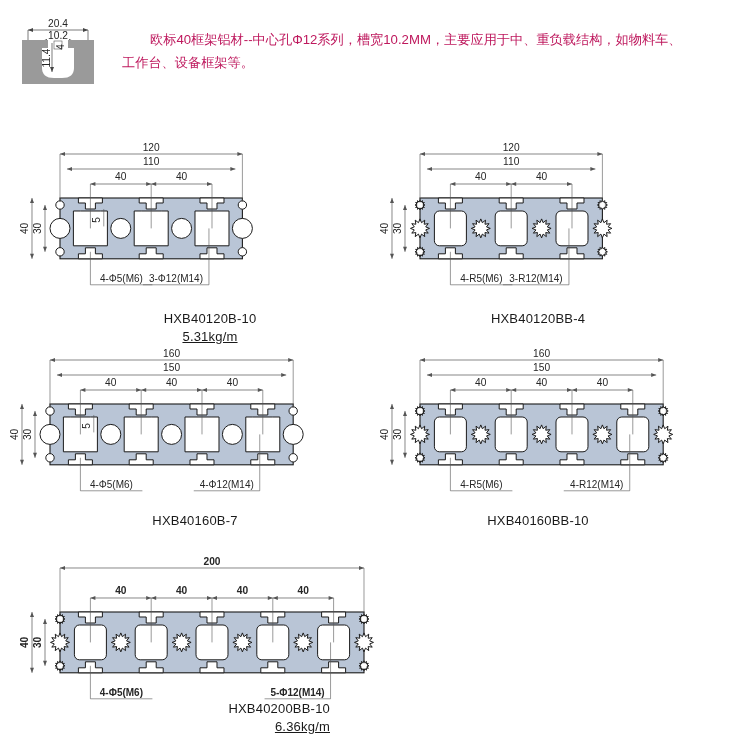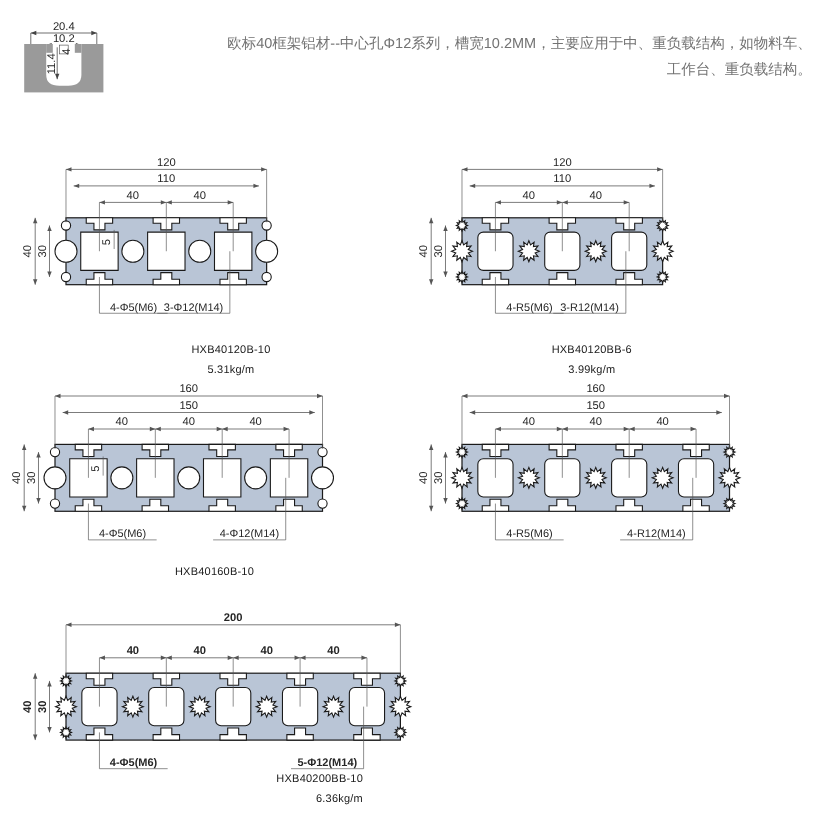--- a/index.html
+++ b/index.html
@@ -4,31 +4,31 @@
 <style>
   html,body{margin:0;padding:0;background:#fff;}
   body{width:746px;height:743px;position:relative;
        font-family:"Liberation Sans","DejaVu Sans",sans-serif;color:#1a1a1a;}
   .page{position:relative;width:746px;height:743px;overflow:hidden;}
 
   
   .header{position:absolute;left:0;top:0;width:642px;height:100px;}
   .hdr-fig{position:absolute;left:14px;top:10px;width:88px;height:78px;}
   .hdr-text{position:absolute;left:122px;top:28px;width:616px;
-            font-size:13.2px;line-height:23px;color:#737373;text-align:right;}
+            font-size:13.2px;line-height:23px;color:#be185d;}
   .hdr-text p{margin:0;text-indent:28px;}
   .hdr-text p.l2{text-indent:0;}
 
   
   .fig{position:absolute;}
   .fig svg{display:block;}
-  .caption{position:absolute;text-align:center;font-size:10px;
+  .caption{position:absolute;text-align:center;font-size:13px;
            line-height:17.5px;color:#1a1a1a;letter-spacing:.2px;}
   .caption .name{display:block;}
-  .caption .wt{display:block;}
+  .caption .wt{display:block;text-decoration:underline;}
 
   text{font-family:"Liberation Sans","DejaVu Sans",sans-serif;fill:#262626;}
   .dim{font-size:10.2px;}
   .dimv{font-size:10.2px;}
 </style>
 </head>
 <body>
 
 <div class="page">
 
@@ -68,21 +68,21 @@
         </g>
         <polygon points="38,62 36,57 40,57" fill="#444"></polygon>
         <text class="dimv" x="36" y="48" text-anchor="middle" font-size="8.5" transform="rotate(-90 36 48)">11.4</text>
 
         <text class="dimv" x="50" y="37" text-anchor="middle" font-size="8" transform="rotate(-90 50 37)">4</text>
       </svg>
     </div>
 
     <div class="hdr-text">
       <p>欧标40框架铝材--中心孔Φ12系列，槽宽10.2MM，主要应用于中、重负载结构，如物料车、</p>
-      <p class="l2">工作台、重负载结构。</p>
+      <p class="l2">工作台、设备框架等。</p>
     </div>
   </div>
 
   <div class="fig" id="fig0" style="left:18px;  top:142px;">
       <svg width="250.4" height="170.8" viewBox="0 0 250.4 170.8">
         <g></g>
         <g>
           <rect x="42" y="56" width="182.4" height="60.8" fill="#b9c5d6" stroke="#1a1a1a" stroke-width="1.1"></rect>
           <path d="M60.400000000000006,56 L60.400000000000006,61 L67.4,61 L67.4,67 L77.4,67 L77.4,61 L84.4,61 L84.4,56 Z" fill="#ffffff" stroke="#1a1a1a" stroke-width="1"></path>
           <path d="M60.400000000000006,116.8 L60.400000000000006,111.8 L67.4,111.8 L67.4,105.8 L77.4,105.8 L77.4,111.8 L84.4,111.8 L84.4,116.8 Z" fill="#ffffff" stroke="#1a1a1a" stroke-width="1"></path>
@@ -424,26 +424,26 @@
           <text x="279.56" y="140.3" font-size="10" text-anchor="middle">5-Φ12(M14)</text>
         </g>
       </svg>
     </div>
 
   <div class="caption" style="left:110px; top:310px; width:200px;">
     <span class="name">HXB40120B-10</span>
     <span class="wt">5.31kg/m</span>
   </div>
   <div class="caption" style="left:428px; top:310px; width:220px;">
-    <span class="name">HXB40120BB-6</span>
-    <span class="wt">3.99kg/m</span>
+    <span class="name">HXB40120BB-4</span>
   </div>
   <div class="caption" style="left:90px; top:512px; width:210px;">
-    <span class="name">HXB40160B-10</span>
+    <span class="name">HXB40160B-7</span>
   </div>
   <div class="caption" style="left:428px; top:512px; width:220px;">
+    <span class="name">HXB40160BB-10</span>
   </div>
   <div class="caption" style="left:110px; top:700px; width:220px;text-align:right;">
     <span class="name">HXB40200BB-10</span>
     <span class="wt">6.36kg/m</span>
   </div>
 
 </div>
 
 </body></html>

